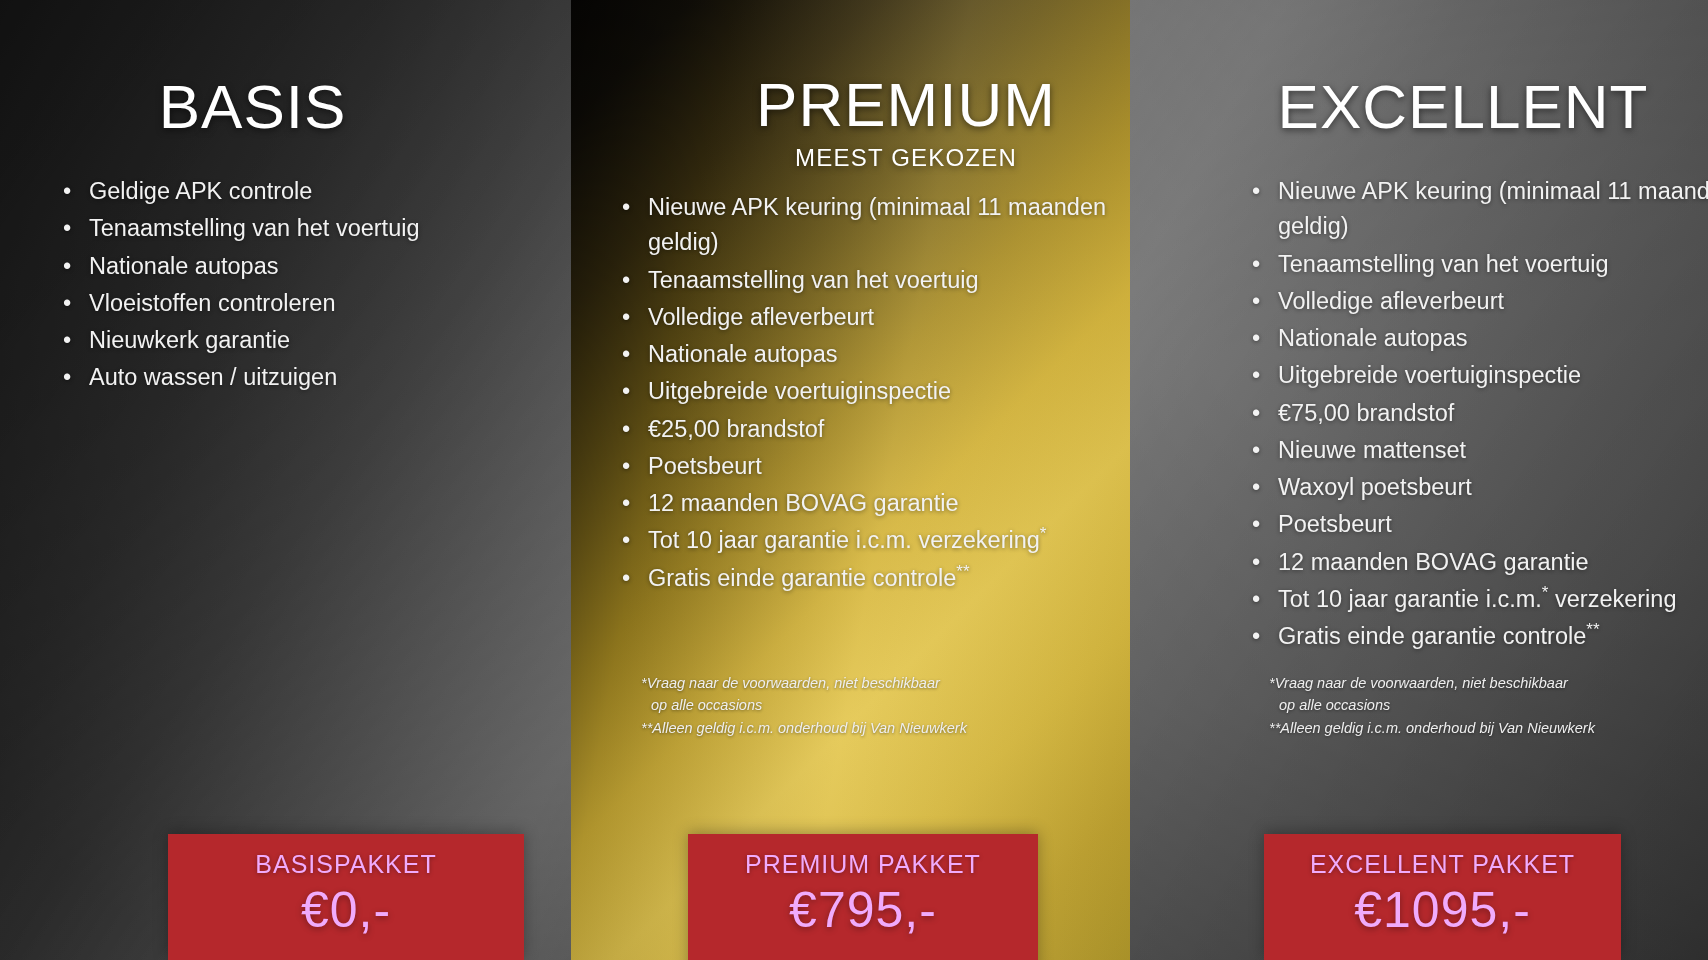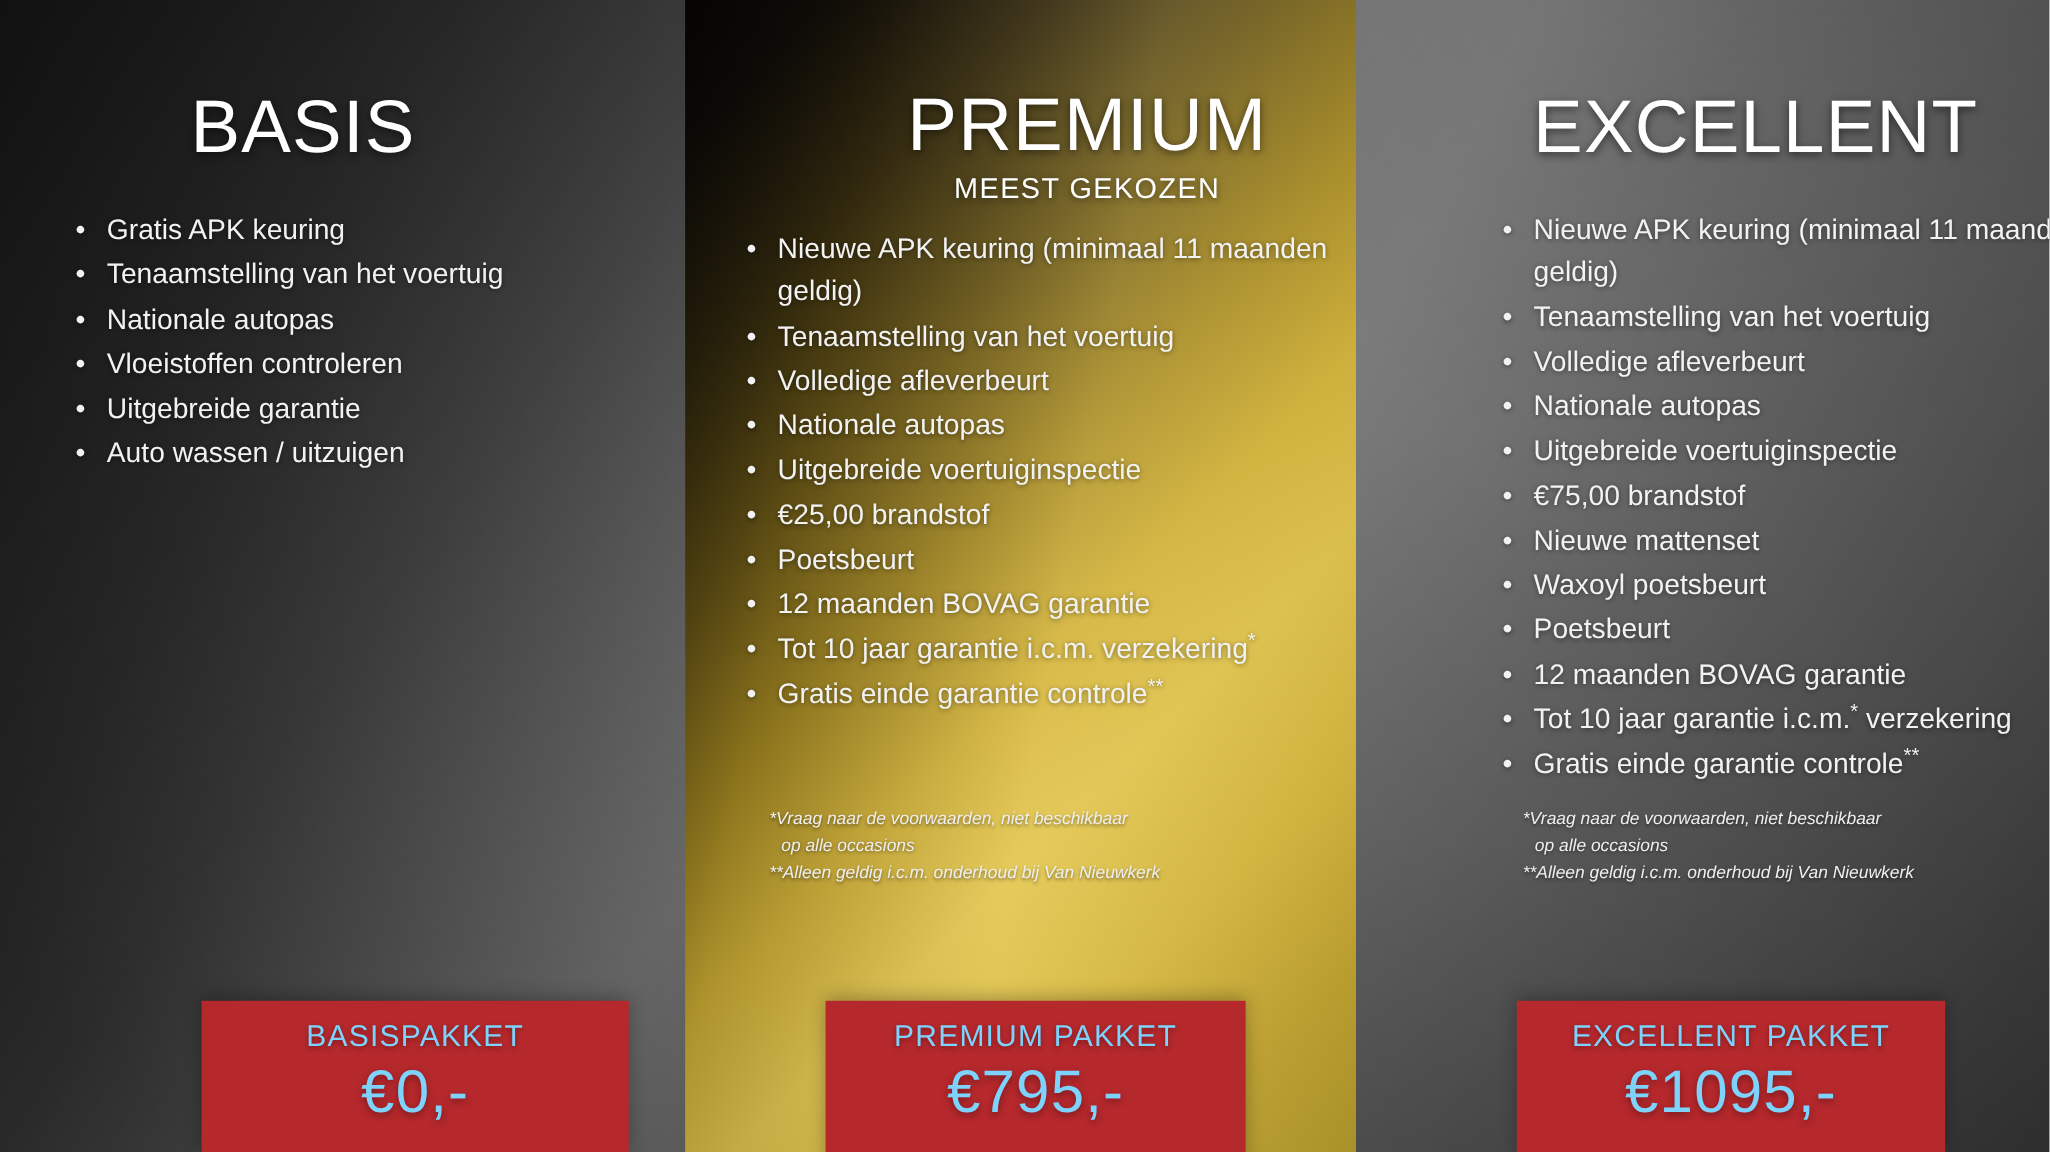--- a/index.html
+++ b/index.html
@@ -132,21 +132,21 @@
   }
   #notes-premium   { top:672px; left:70px; }
   #notes-excellent { top:672px; left:95px; }
   .footnote-line { white-space:nowrap; }
   .footnote-indent { padding-left:10px; }
 
   
   .price-banner {
     position:absolute;
     background:#b5282c;
-    color:#7dd3fc;
+    color:#f0abfc;
     text-align:center;
     box-shadow:0 -2px 14px rgba(0,0,0,.30);
     z-index:3;
   }
   #banner-basis     { left:168px;  top:834px; width:356px; height:126px; }
   #banner-premium   { left:688px;  top:834px; width:350px; height:144px; }
   #banner-excellent { left:1264px; top:834px; width:357px; height:126px; }
 
   .banner-label {
     font-size:25px;
@@ -171,37 +171,37 @@
 
   <div id="gold-panel"></div>
 
   <div class="column" id="col-basis">
     <div class="col-inner">
       <div class="plan-title">BASIS</div>
 
       <ul class="feature-list" id="list-basis">
         <li class="feature-item">
           <span class="bullet">•</span>
-          <span>Gratis APK keuring</span>
+          <span>Geldige APK controle</span>
         </li>
         <li class="feature-item">
           <span class="bullet">•</span>
           <span>Tenaamstelling van het voertuig</span>
         </li>
         <li class="feature-item">
           <span class="bullet">•</span>
           <span>Nationale autopas</span>
         </li>
         <li class="feature-item">
           <span class="bullet">•</span>
           <span>Vloeistoffen controleren</span>
         </li>
         <li class="feature-item">
           <span class="bullet">•</span>
-          <span>Uitgebreide garantie</span>
+          <span>Nieuwkerk garantie</span>
         </li>
         <li class="feature-item">
           <span class="bullet">•</span>
           <span>Auto wassen / uitzuigen</span>
         </li>
       </ul>
     </div>
   </div>
 
   <div class="column" id="col-premium">

